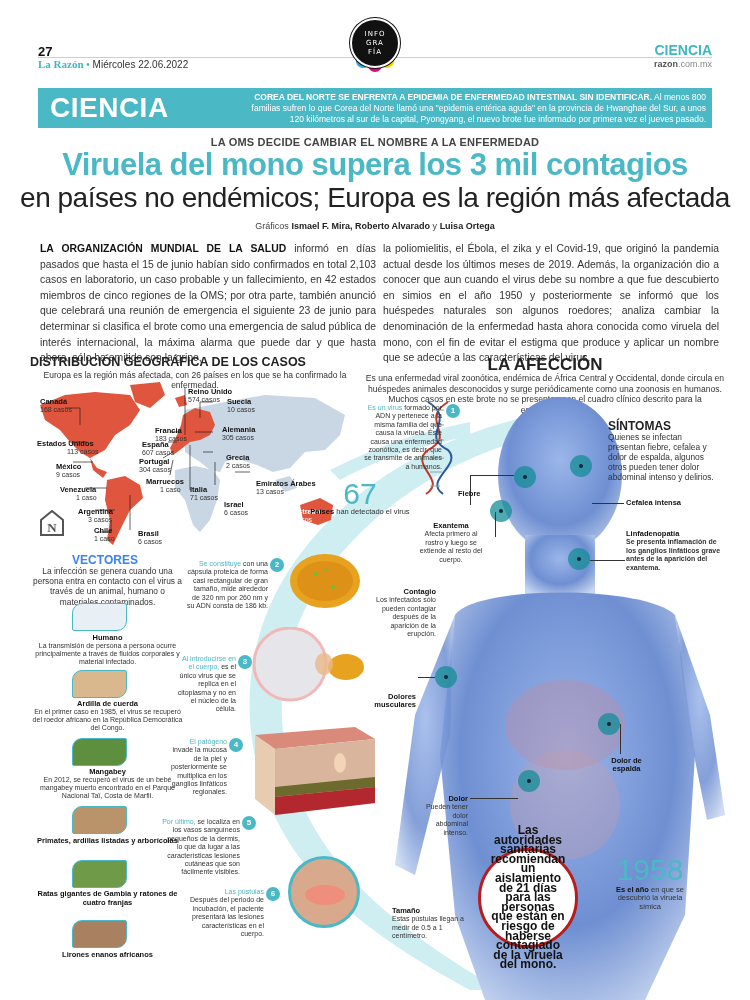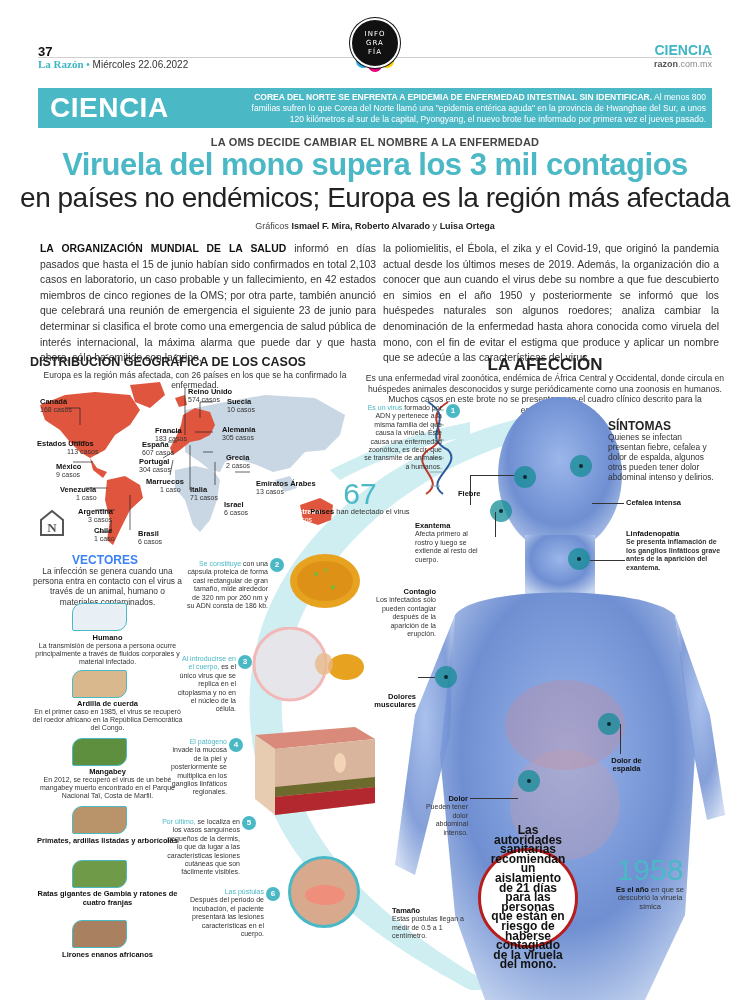--- a/index.html
+++ b/index.html
@@ -75,21 +75,21 @@
   .vec-desc { left: 30px; width: 155px; top: 566px; text-align: center; font-size: 8.4px; line-height: 10.2px; color: #333; }
   .vimg { position:absolute; left: 72px; width: 55px; height: 28px; border-radius: 10px 2px 10px 2px; border: 1.5px solid #4bb8c6; overflow:hidden; }
   .vname { position:absolute; left: 30px; width: 155px; text-align:center; font-size: 7.5px; font-weight: bold; color: #111; line-height: 9px; }
   .vtext { position:absolute; left: 30px; width: 155px; text-align:center; font-size: 7px; color: #333; line-height: 8.2px; }
 
   .isol { left: 478px; top: 848px; width: 100px; height: 100px; border-radius: 50%; background: #fff; border: 3px solid #b91c1c; display:flex; align-items:center; justify-content:center; text-align:center; font-size: 12px; font-weight: bold; line-height: 9.6px; color: #111; padding: 8px; }
 </style>
 </head>
 <body>
 
-<div class="abs page-num">37</div>
+<div class="abs page-num">27</div>
 <div class="abs hdr-rule"></div>
 <div class="abs masthead">
   <span class="brand">La Razón</span>
   <span class="dot">•</span>
   <span>Miércoles 22.06.2022</span>
 </div>
 <div class="abs section-right">CIENCIA</div>
 <div class="abs site"><b>razon</b><span>.com.mx</span></div>
 
 <div class="abs infobadge">
@@ -230,21 +230,21 @@
 <div class="lead" style="left:470px;top:475px;width:44px;height:1px;border-top-width:1px;"></div>
 <div class="lead" style="left:470px;top:475px;width:1px;height:30px;border-left-width:1px;"></div>
 <div class="lead" style="left:495px;top:512px;width:1px;height:25px;border-left-width:1px;"></div>
 <div class="lead" style="left:592px;top:503px;width:32px;height:1px;border-top-width:1px;"></div>
 <div class="lead" style="left:590px;top:560px;width:35px;height:1px;border-top-width:1px;"></div>
 <div class="lead" style="left:418px;top:677px;width:17px;height:1px;border-top-width:1px;"></div>
 <div class="lead" style="left:620px;top:724px;width:1px;height:30px;border-left-width:1px;"></div>
 <div class="lead" style="left:470px;top:798px;width:48px;height:1px;border-top-width:1px;"></div>
 
 <div class="abs note" style="left:458px;top:490px;"><b>Fiebre</b></div>
-<div class="abs note" style="left:415px;top:522px;width:72px;text-align:left;"><b>Exantema</b><br><span>Afecta primero al rostro y luego se extiende al resto del cuerpo.</span></div>
+<div class="abs note" style="left:415px;top:522px;width:72px;text-align:center;"><b>Exantema</b><br><span>Afecta primero al rostro y luego se extiende al resto del cuerpo.</span></div>
 <div class="abs note" style="left:626px;top:499px;"><b>Cefalea intensa</b></div>
 <div class="abs note" style="left:626px;top:530px;width:95px;font-weight:bold;"><b>Linfadenopatía</b><br><span>Se presenta inflamación de los ganglios linfáticos grave antes de la aparición del exantema.</span></div>
 <div class="abs note" style="left:370px;top:693px;width:46px;text-align:right;"><b>Dolores musculares</b></div>
 <div class="abs note" style="left:604px;top:757px;width:45px;text-align:center;"><b>Dolor de espalda</b></div>
 <div class="abs note" style="left:420px;top:795px;width:48px;text-align:right;"><b>Dolor</b><br><span>Pueden tener dolor abdominal intenso.</span></div>
 
 <div class="abs sint-title">SÍNTOMAS</div>
 <div class="abs sint-desc">Quienes se infectan presentan fiebre, cefalea y dolor de espalda, algunos otros pueden tener dolor abdominal intenso y delirios.</div>
 
 <svg class="abs" style="left:418px;top:400px;width:40px;height:95px;" viewBox="0 0 40 95">

